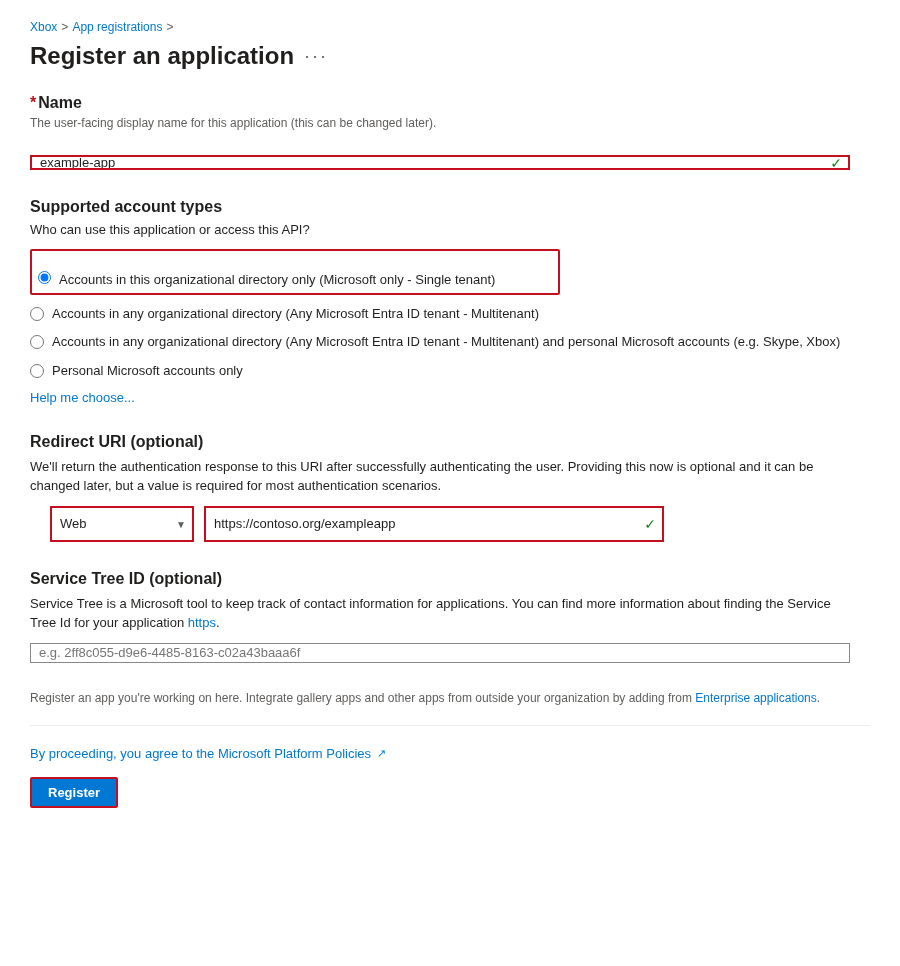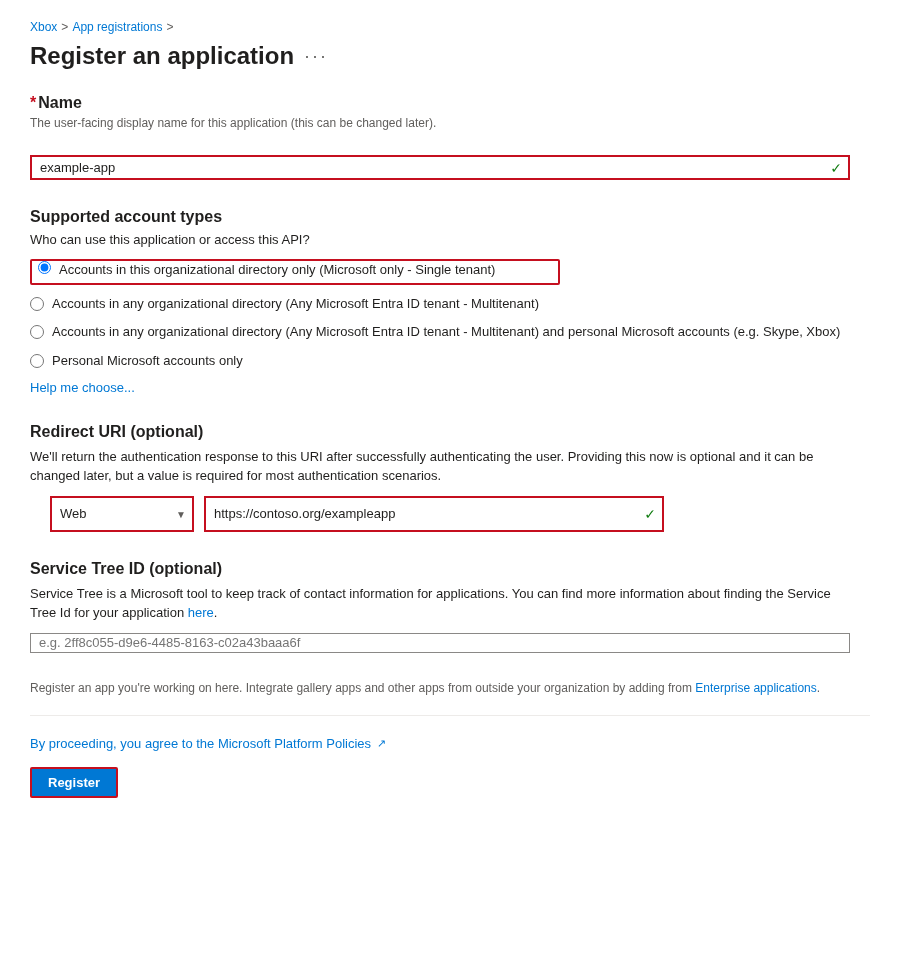--- a/index.html
+++ b/index.html
@@ -57,21 +57,21 @@
       margin-right: 2px;
     }
     .field-description {
       font-size: 12px;
       color: #605e5c;
       margin-bottom: 25px;
     }
     .text-input {
       width: 100%;
       max-width: 820px;
-      height: 25px;
+      height: 15px;
       border: 1px solid #8a8886;
       padding: 4px 8px;
       font-size: 13px;
       color: #201f1e;
       outline: none;
     }
     .text-input.valid {
       border: 2px solid #c50f1f;
     }
     .input-wrapper {
@@ -111,21 +111,21 @@
     .radio-item input[type="radio"] {
       margin-top: 2px;
       accent-color: #0078d4;
       width: 14px;
       height: 14px;
       cursor: pointer;
       flex-shrink: 0;
     }
     .radio-bordered {
       border: 2px solid #c50f1f;
-      padding: 0 8px 4px 6px;
+      padding: 20px 8px 4px 6px;
       border-radius: 2px;
       display: flex;
       align-items: flex-start;
       gap: 8px;
       max-width: 530px;
     }
     .radio-label {
       font-size: 13px;
       color: #201f1e;
       line-height: 1.4;
@@ -341,21 +341,21 @@
       <span class="url-check-icon">✓</span>
     </div>
   </div>
 </div>
 
 
 <div class="section">
   <div class="section-title">Service Tree ID (optional)</div>
   <div class="description-text">
     <span>Service Tree is a Microsoft tool to keep track of contact information for applications. You can find more information about finding the Service Tree Id for your application</span>
-    <a href="#">here</a><span>.</span>
+    <a href="#">https</a><span>.</span>
   </div>
   <input class="service-tree-input" type="text" placeholder="e.g. 2ff8c055-d9e6-4485-8163-c02a43baaa6f" style="">
 </div>
 
 
 <div class="bottom-text">
   <span>Register an app you're working on here. Integrate gallery apps and other apps from outside your organization by adding from</span>
   <a href="#">Enterprise applications</a><span>.</span>
 </div>
 

